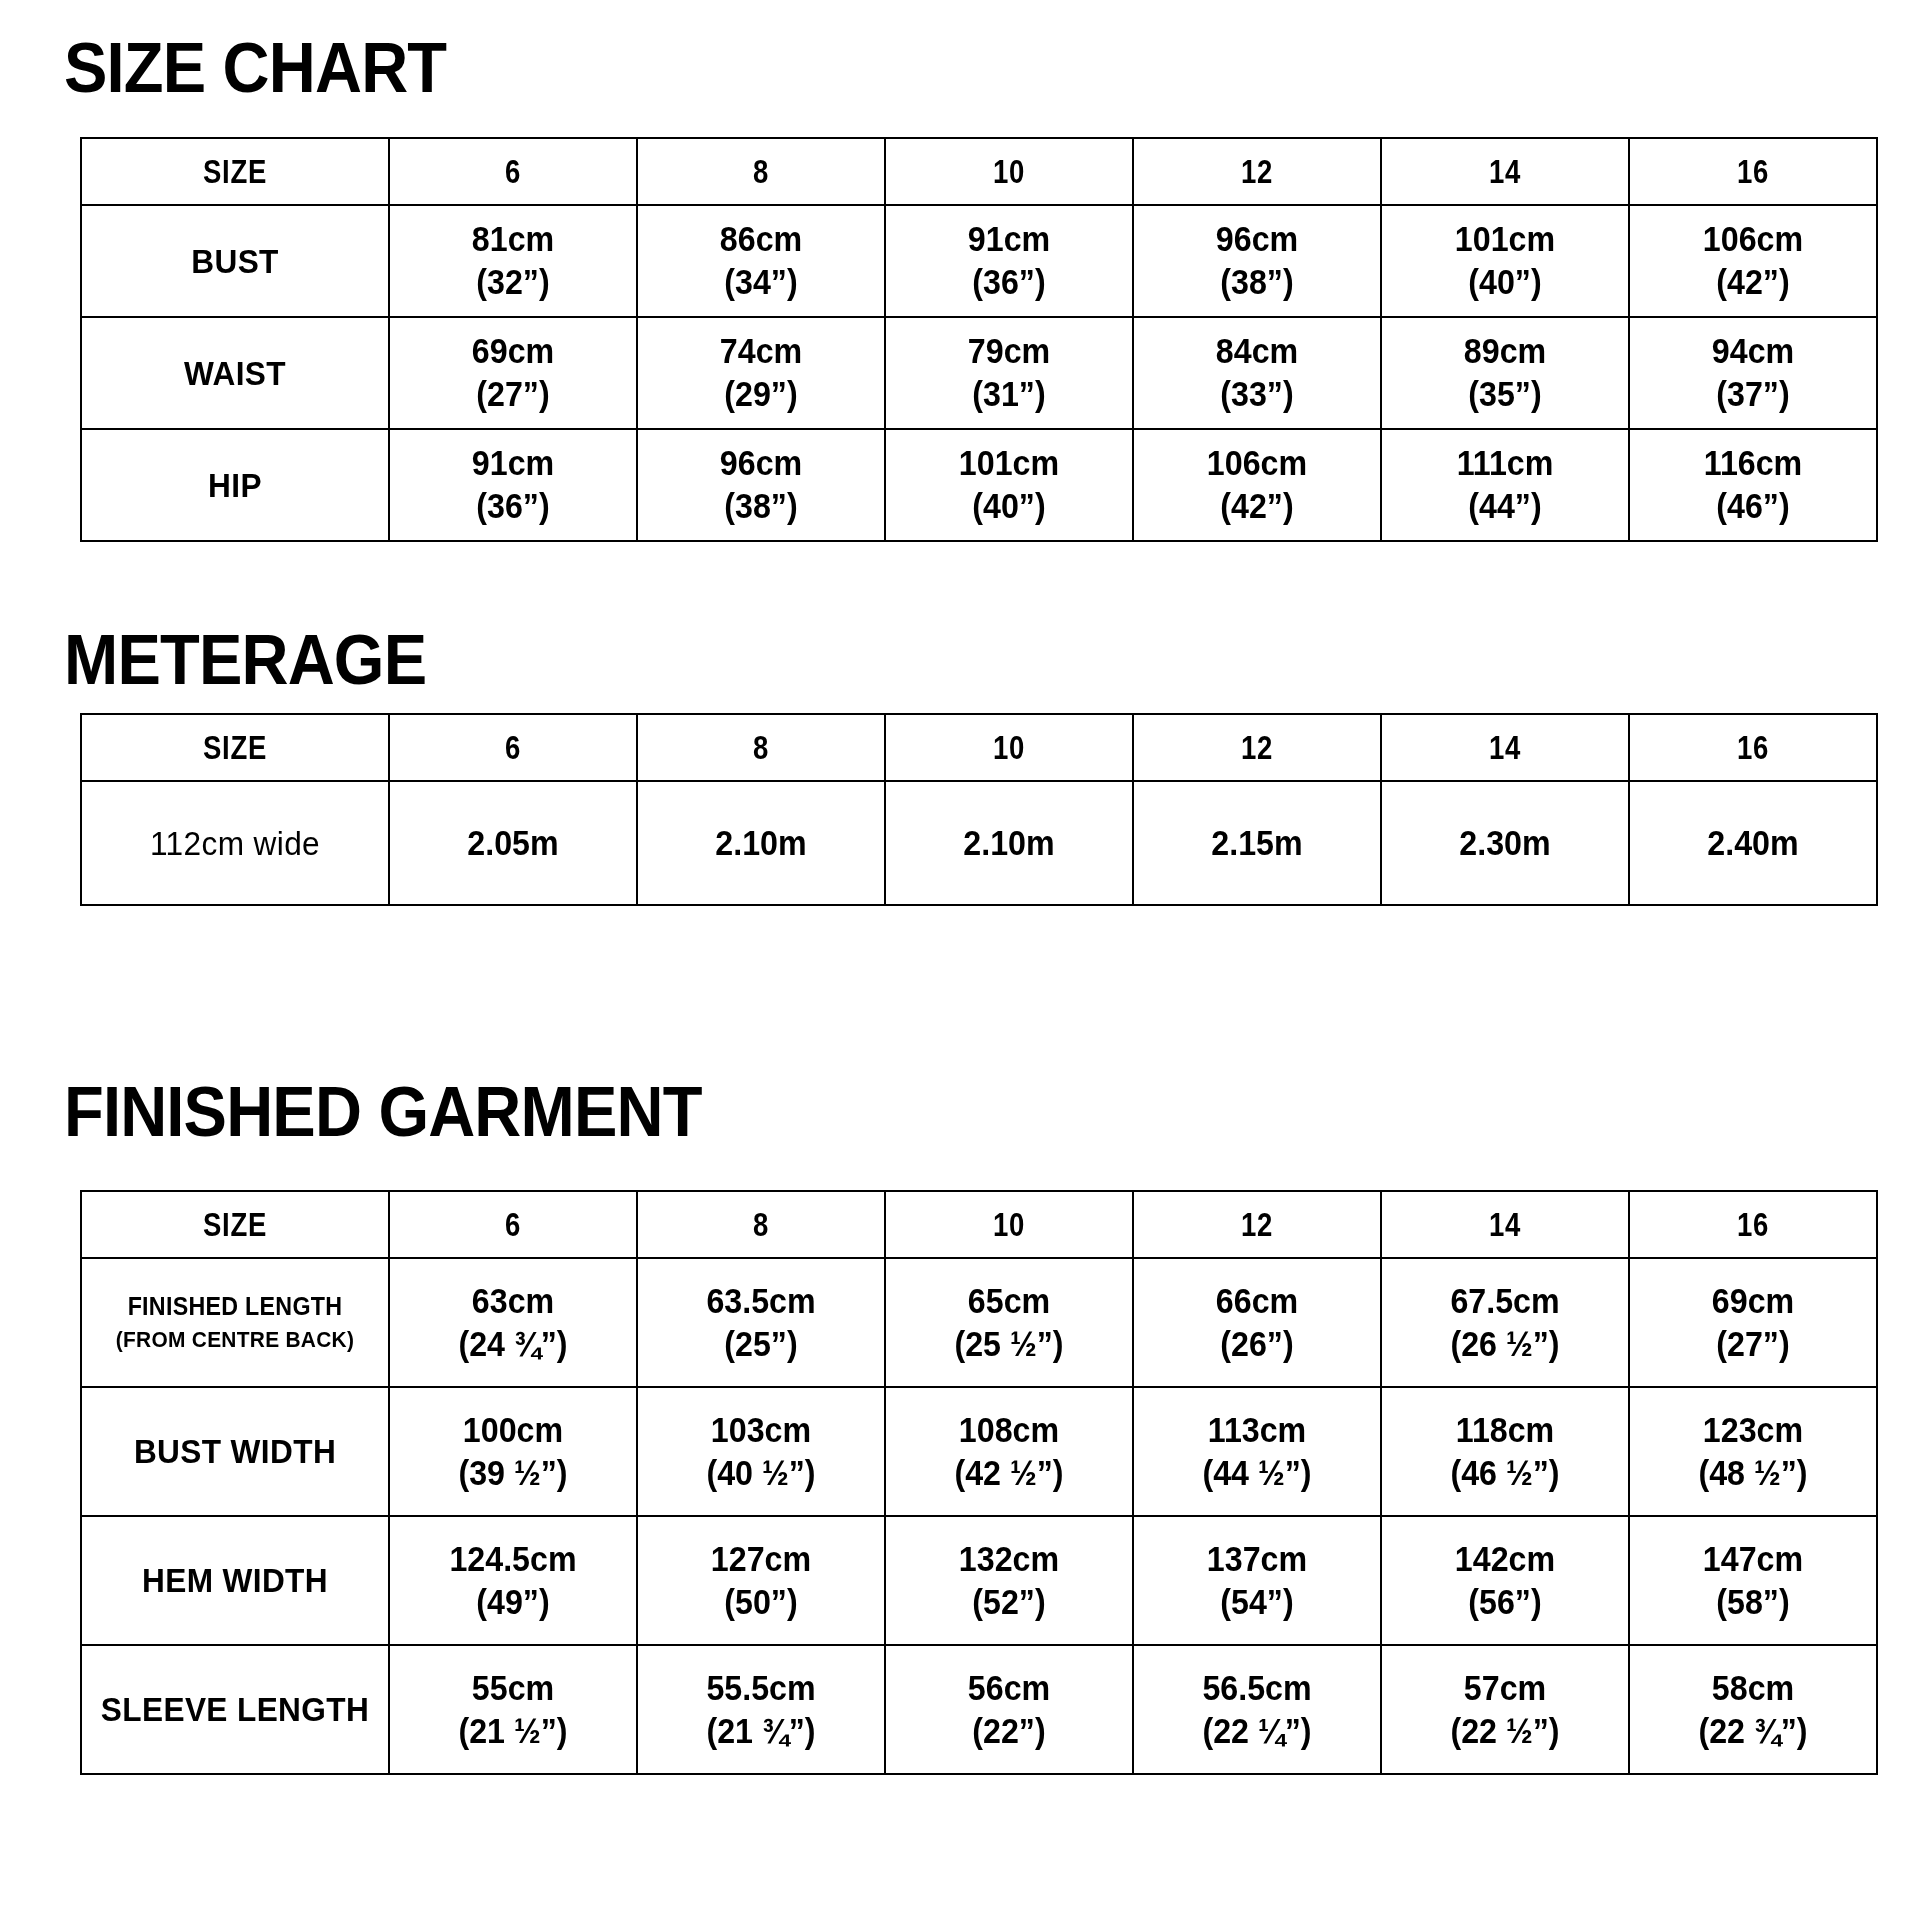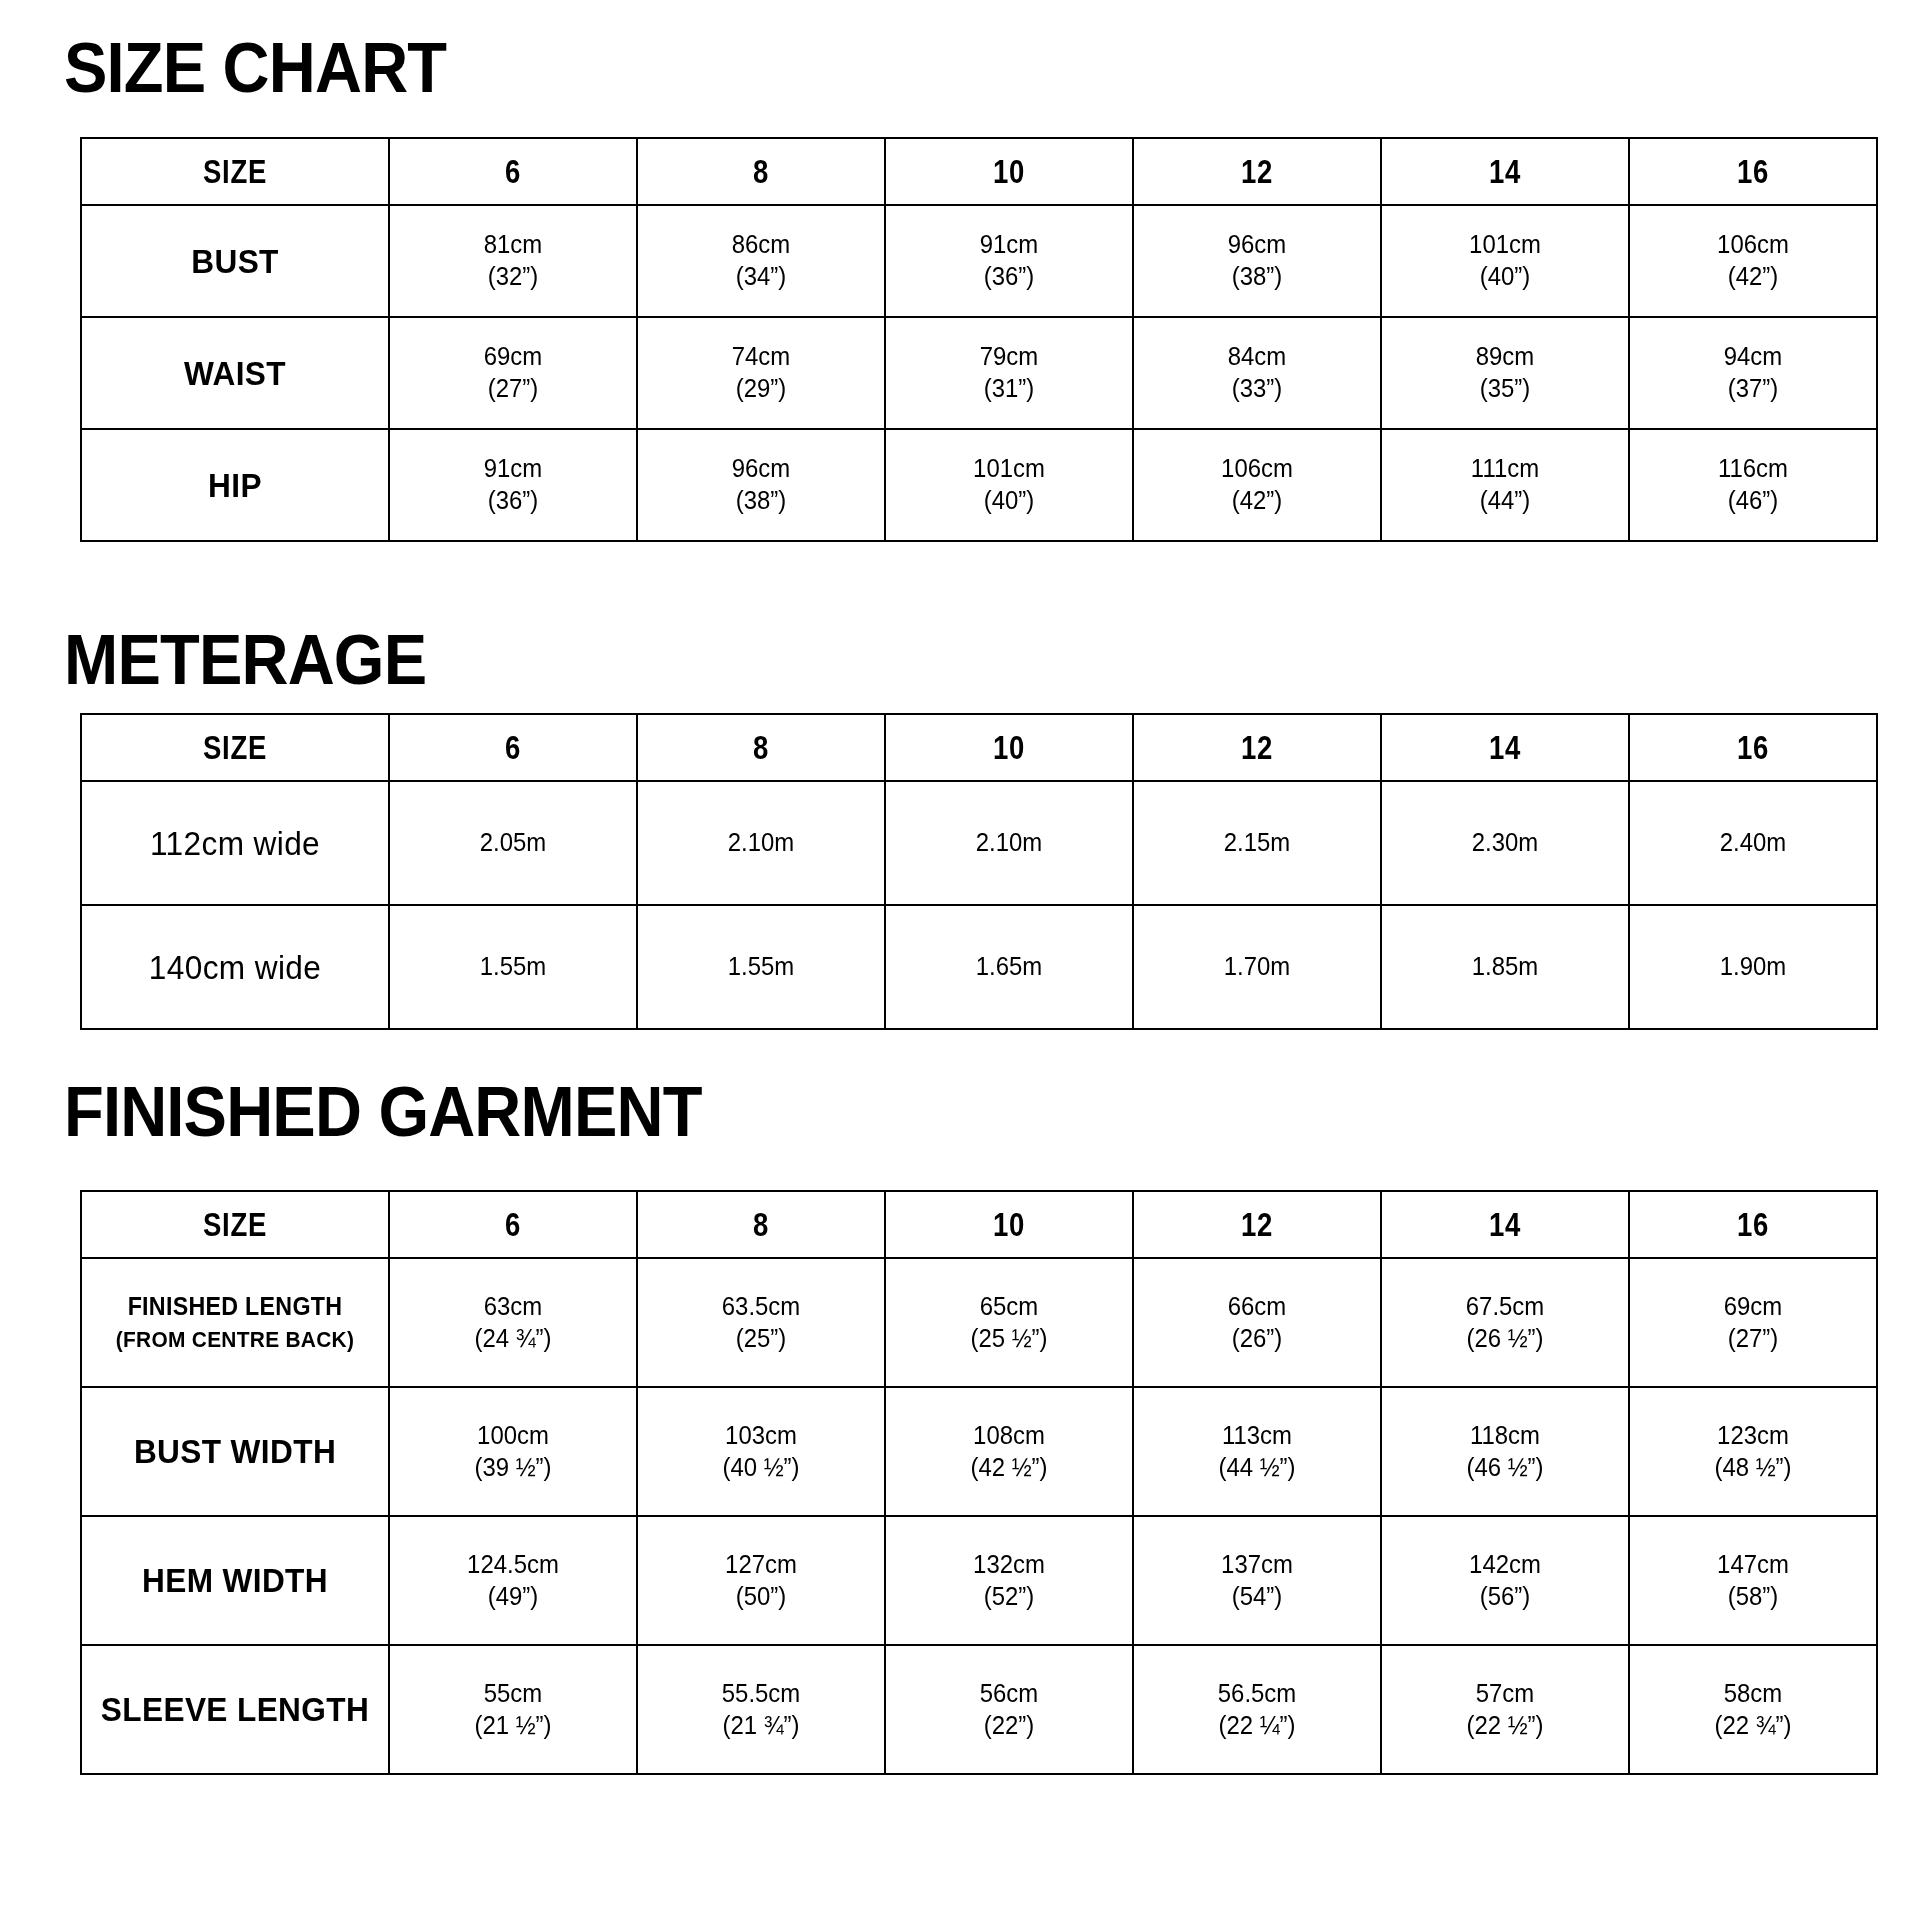--- a/index.html
+++ b/index.html
@@ -78,22 +78,22 @@
     letter-spacing: 0.4px;
     margin-top: 32px;
   }
   td.rowlabel .lbl-main { display: block; transform: scaleX(0.93); }
   td.rowlabel.small .lbl-main { font-size: 25px; letter-spacing: 0.3px; }
   td.rowlabel.small .lbl-sub  { display: block; font-size: 22px; letter-spacing: 0.3px; transform: scaleX(0.95); margin-top: 5.1px; }
   td.rowlabel.regular .lbl-main { font-weight: normal; font-size: 34px; }
 
   
   td.val {
-    font-weight: normal;
-    font-size: 26px;
+    font-weight: bold;
+    font-size: 35px;
     line-height: 1.22;
   }
   td.val .cm  { display: block; transform: scaleX(0.92); }
   td.val .inch{ display: block; transform: scaleX(0.92); }
   td.val .single { display: block; transform: scaleX(0.92); }
 
   
   .t1 tr.data td { height: 110px; }
   .t2 tr.data td { height: 122px; }
   .t3 tr.data td { height: 127px; }
@@ -289,43 +289,20 @@
         <td class="val">
             <span class="single">2.15m</span>
           </td>
         <td class="val">
             <span class="single">2.30m</span>
           </td>
         <td class="val">
             <span class="single">2.40m</span>
           </td>
       </tr>
-      <tr class="data">
-        <td class="rowlabel regular">
-            <span class="lbl-main">140cm wide</span>
-          </td>
-        <td class="val">
-            <span class="single">1.55m</span>
-          </td>
-        <td class="val">
-            <span class="single">1.55m</span>
-          </td>
-        <td class="val">
-            <span class="single">1.65m</span>
-          </td>
-        <td class="val">
-            <span class="single">1.70m</span>
-          </td>
-        <td class="val">
-            <span class="single">1.85m</span>
-          </td>
-        <td class="val">
-            <span class="single">1.90m</span>
-          </td>
-      </tr>
     </tbody>
   </table>
 
   <h1 class="section-title title-finished">FINISHED GARMENT</h1>
 
   <table class="sz t3 pos-t3">
     <colgroup>
       <col class="lbl">
         <col class="szc">
         <col class="szc">

